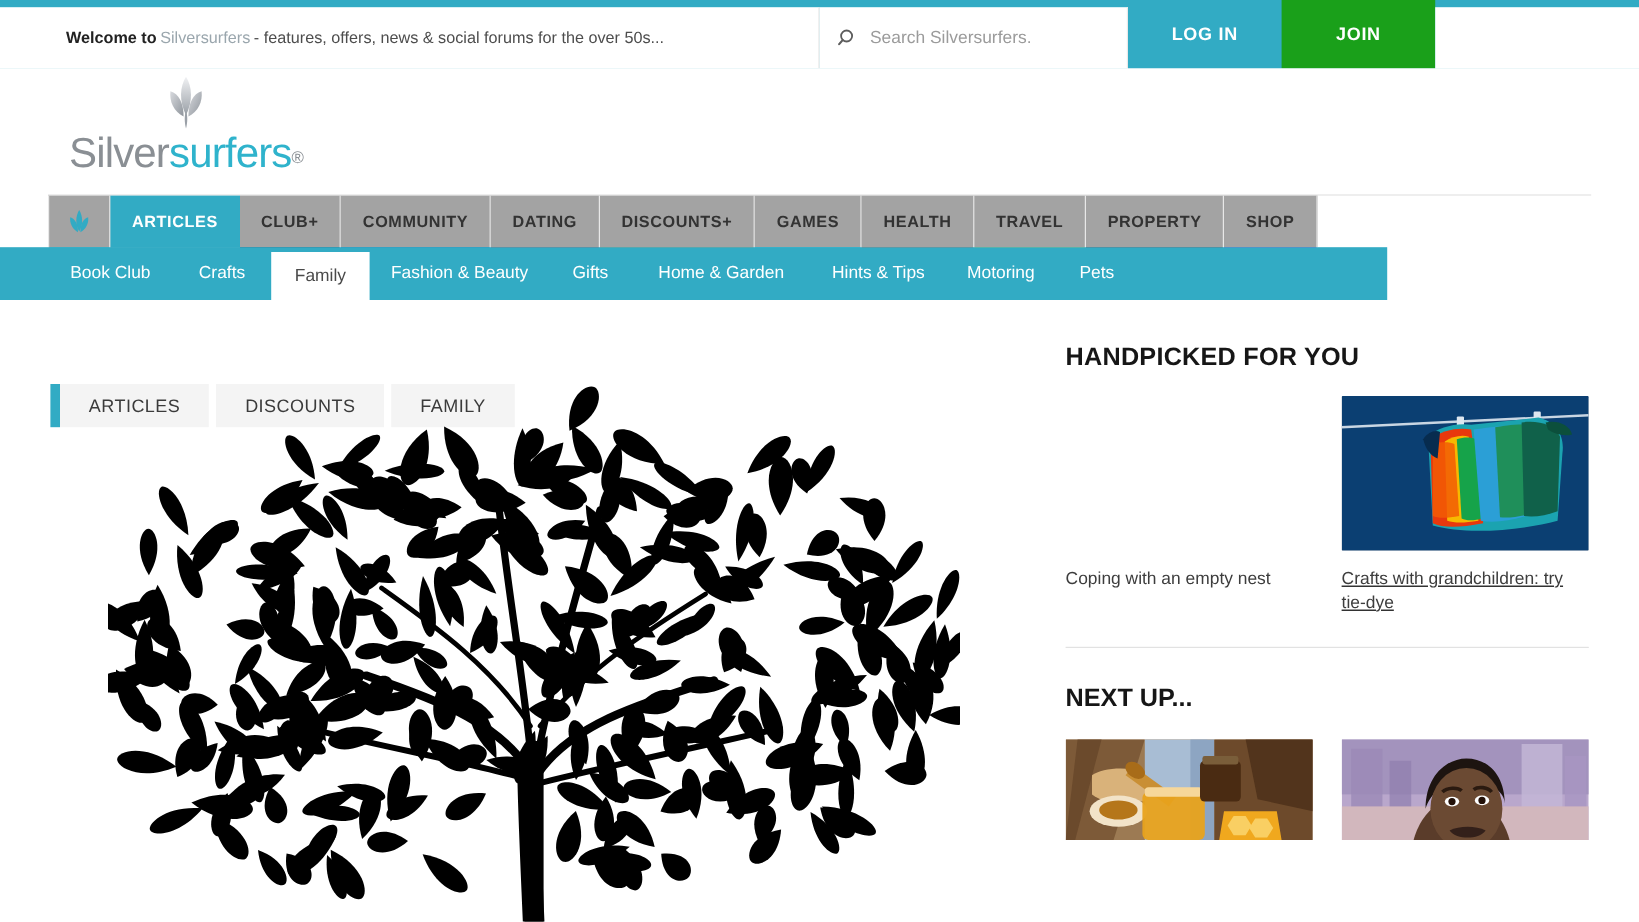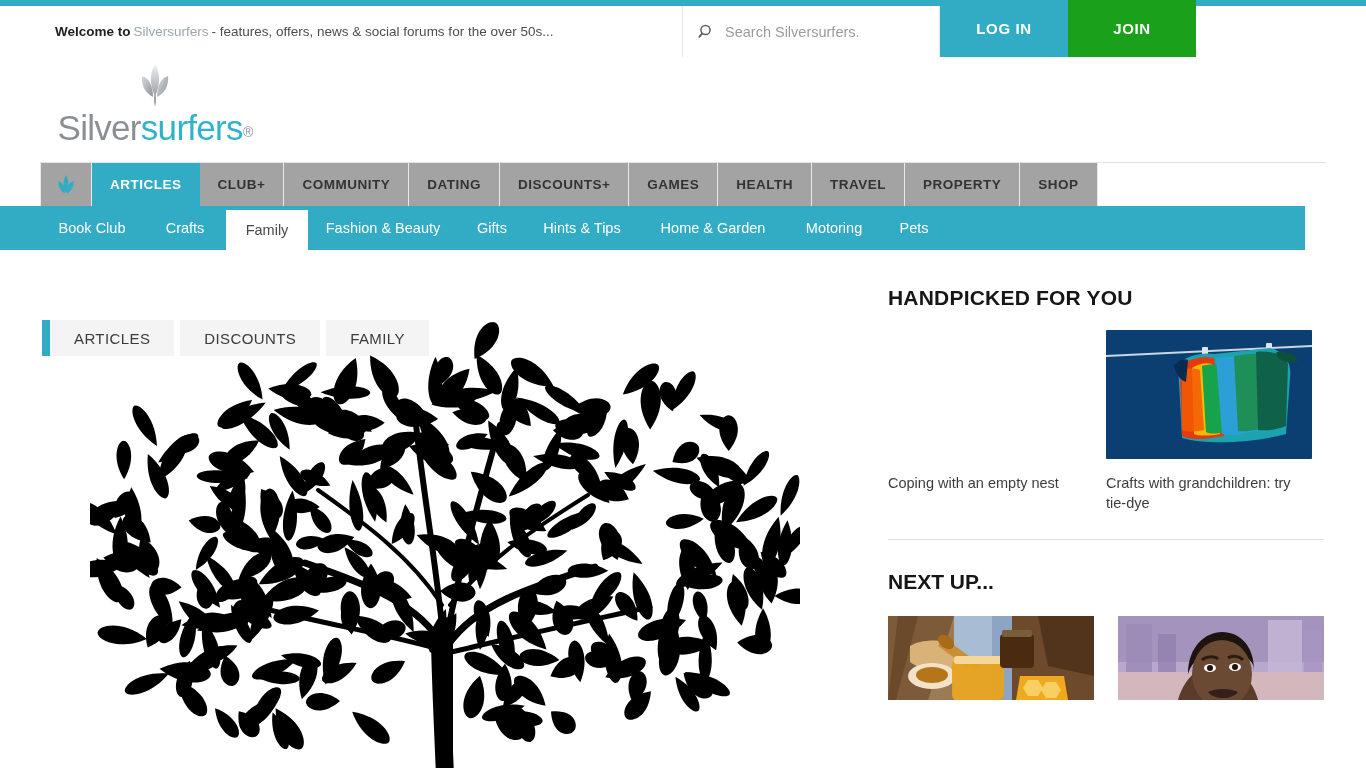--- a/index.html
+++ b/index.html
@@ -101,21 +101,21 @@
   .nav-item:first-child { border-left: 1px solid #e8e8e8; }
   .nav-item .nav-underline {
     position: absolute; left: 0; right: 0; bottom: -4px; height: 4px;
   }
   .nav-item.home { padding: 0 13px; }
   .nav-item.active { background: #32abc4; color: #ffffff; border-right: none; }
   .nav-home-icon { width: 24px; height: 24px; display: block; }
 
   
   .subnav {
-    position: absolute; top: 206px; left: 0; width: 1305px; height: 44px;
+    position: absolute; top: 206px; left: 0; width: 1156px; height: 44px;
     background: #32abc4;
     display: flex; align-items: stretch;
   }
   .subnav-spacer { width: 40px; }
   .subnav-item {
     display: flex; align-items: center; justify-content: center;
     color: #ffffff; font-size: 14.5px;
     padding: 0 34px; cursor: pointer; white-space: nowrap;
   }
   .subnav-item.active {
@@ -165,21 +165,21 @@
   
   .sidebar {
     position: absolute; left: 888px; top: 0; width: 436px; height: 518px;
   }
   .side-title {
     font-size: 21px; font-weight: bold; color: #161616;
     letter-spacing: .2px; margin-top: 36px;
   }
   .side-row { display: flex; margin-top: 20px; }
   .side-col { width: 206px; margin-right: 24px; }
-  .side-col:last-child { margin-right: 12px; }
+  .side-col:last-child { margin-right: 0; text-decoration: underline; }
   .side-thumb {
     width: 206px; height: 129px; display: block;
     border-radius: 1px; overflow: hidden; background: #ddd;
   }
   .side-cap {
     margin-top: 14px; font-size: 14.5px; line-height: 20px;
     color: #3d3d3d; cursor: pointer;
   }
   .side-divider {
     width: 436px; height: 1px; background: #e2e2e2; margin-top: 26px;
@@ -306,25 +306,25 @@
     </div>
     <div class="subnav-item active" style="width: 82px;">
       <span>Family</span>
     </div>
     <div class="subnav-item" style="width: 150px;">
       <span>Fashion &amp; Beauty</span>
     </div>
     <div class="subnav-item" style="width: 62px;">
       <span>Gifts</span>
     </div>
+    <div class="subnav-item" style="width: 150px;">
+      <span>Home &amp; Garden</span>
+    </div>
     <div class="subnav-item" style="width: 112px;">
       <span>Hints &amp; Tips</span>
-    </div>
-    <div class="subnav-item" style="width: 150px;">
-      <span>Home &amp; Garden</span>
     </div>
     <div class="subnav-item" style="width: 92px;">
       <span>Motoring</span>
     </div>
     <div class="subnav-item" style="width: 62px;">
       <span>Pets</span>
     </div>
   </div>
 
 <div class="collapse-tab">

